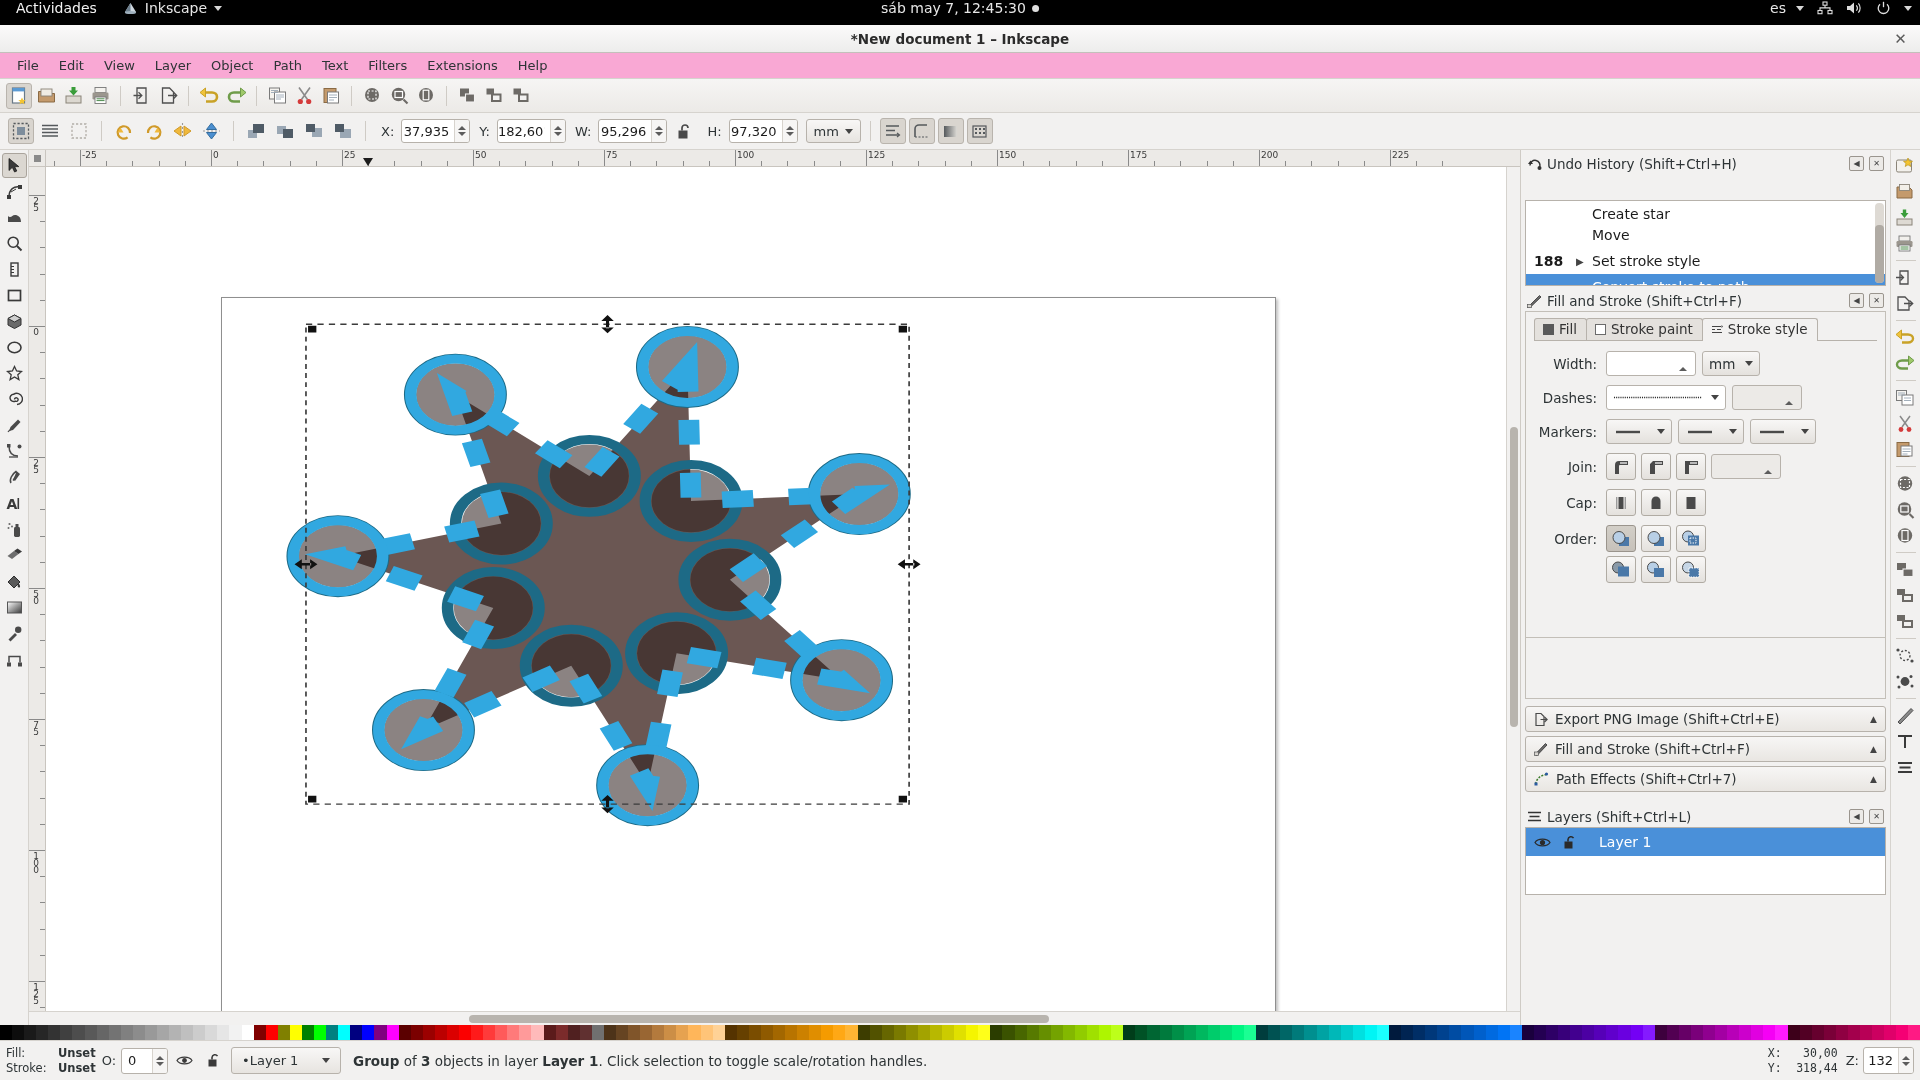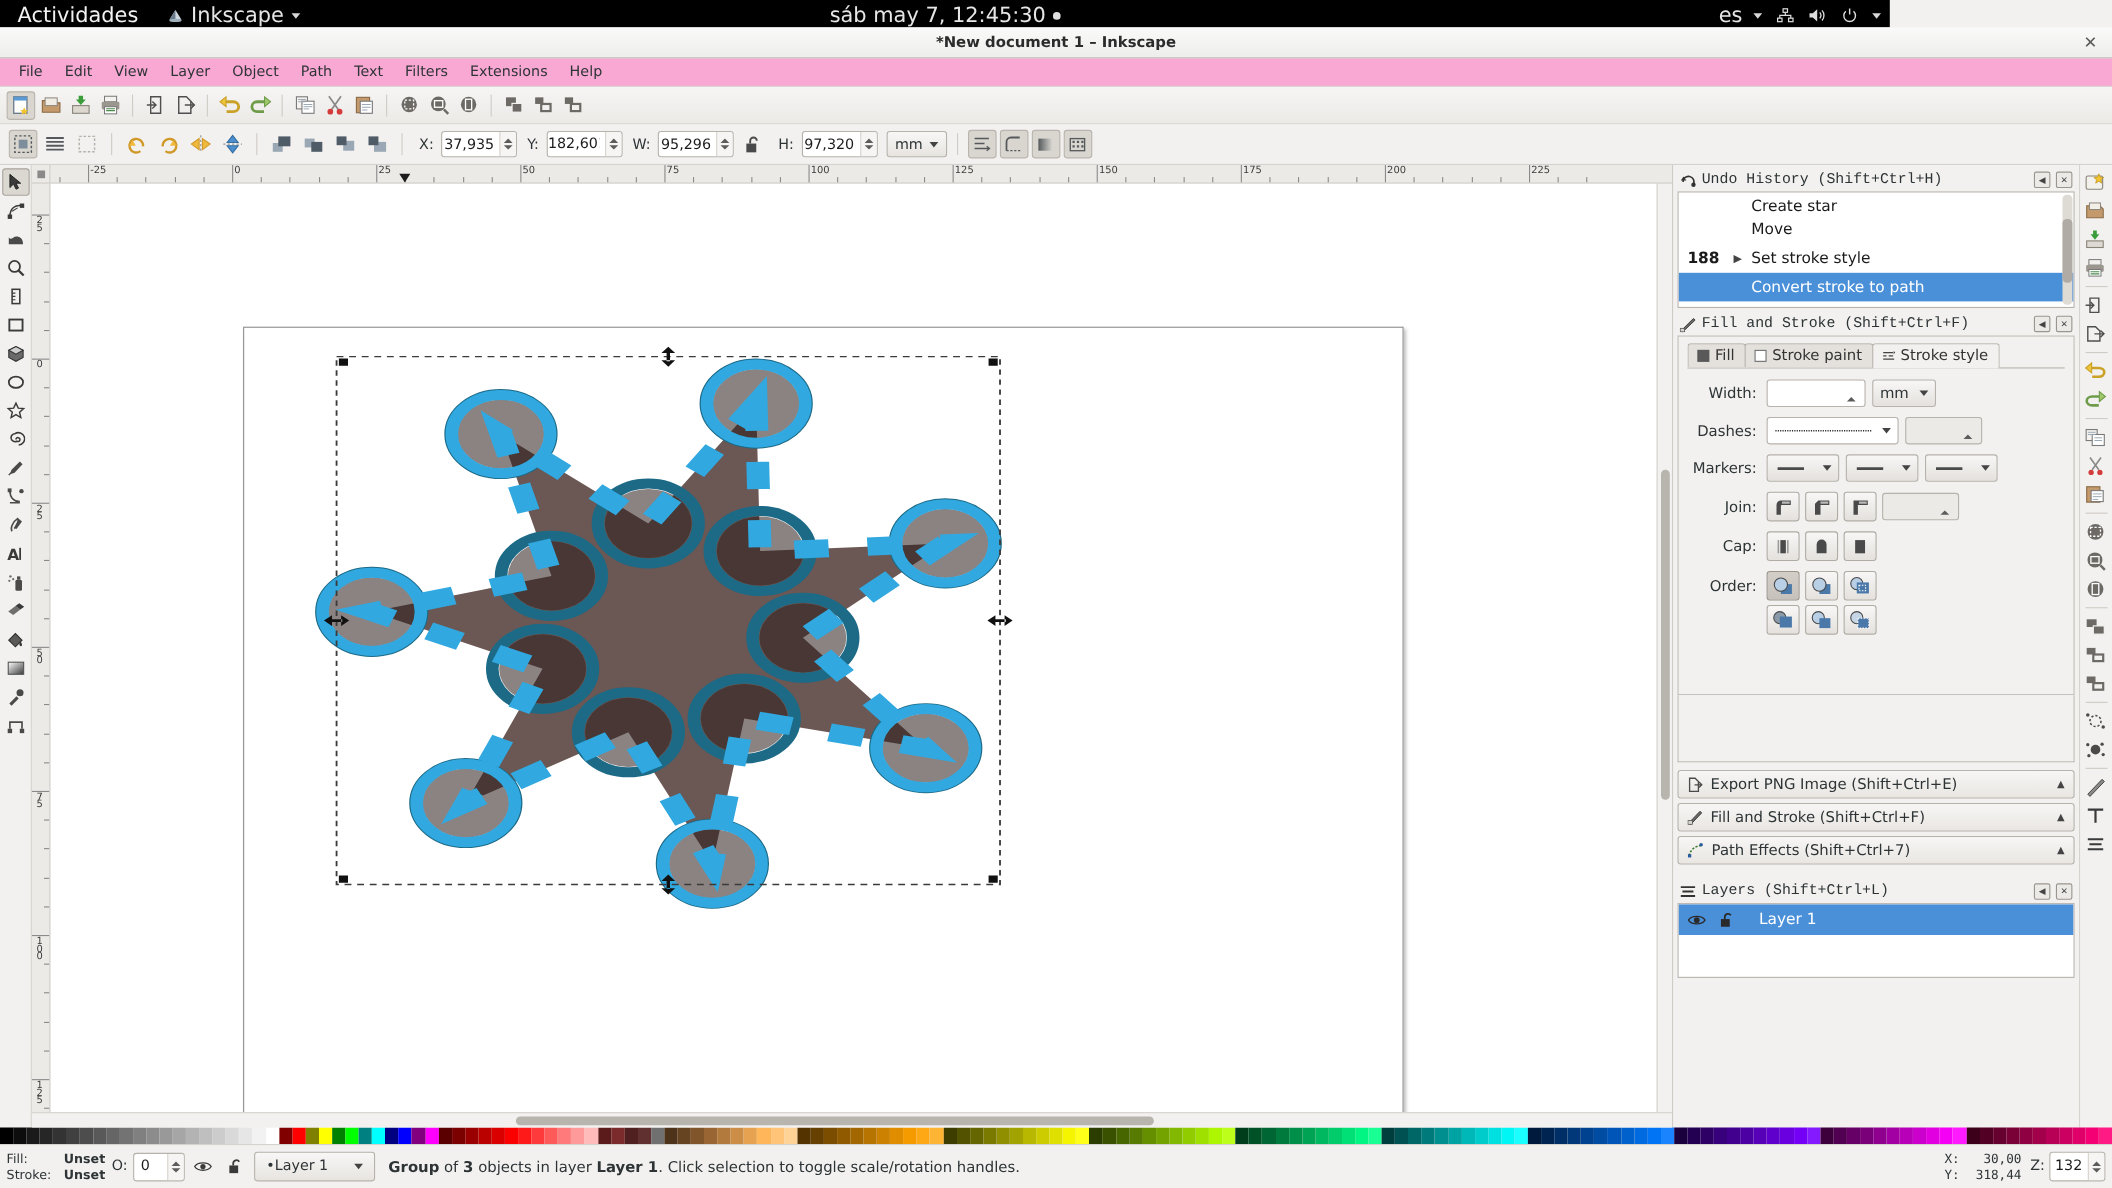--- a/index.html
+++ b/index.html
@@ -2,22 +2,22 @@
 <html><head>
 <meta charset="utf-8">
 <title>Inkscape</title>
 <style>
   * { box-sizing: border-box; margin:0; padding:0; }
   html,body { width:1920px; height:1080px; overflow:hidden;
     font-family:"DejaVu Sans","Liberation Sans",sans-serif; font-size:13px; color:#2e3436; }
   body { background:#f2f1f0; }
 
   
-  #gnome-bar { position:absolute; left:0; top:0; width:1718px; height:25px;
-    background:#000; color:#e6e6e6; font-size:19px; display:flex; align-items:flex-end; }
+  #gnome-bar { position:absolute; left:0; top:0; width:1920px; height:25px;
+    background:#000; color:#e6e6e6; font-size:14px; display:flex; align-items:flex-start; }
   #gnome-bar .acts { padding:0 14px 0 16px; font-weight:400; color:#f2f2f2;}
   #gnome-bar .appname { display:flex; align-items:center; gap:7px; margin-left:12px;}
   #gnome-bar .clock { position:absolute; left:50%; transform:translateX(-50%);
      display:flex; align-items:center; gap:6px; font-weight:400; }
   #gnome-bar .clock .dot { width:7px;height:7px;border-radius:50%;background:#e0e0e0;display:inline-block;}
   #gnome-bar .right { position:absolute; right:8px; display:flex; align-items:center; gap:13px; }
   .caret { width:0;height:0;border-left:4.5px solid transparent;border-right:4.5px solid transparent;
      border-top:5px solid #d8d8d8; display:inline-block;}
 
   
@@ -90,21 +90,21 @@
   
   #hscroll { height:14px; background:#f2f1f0; border-top:1px solid #d6d3ce; position:relative;}
   #hscroll .thumb{ position:absolute; top:3px; height:8px; background:#b8b4ae; border-radius:4px;}
   #vscroll { width:14px; background:#f2f1f0; border-left:1px solid #d6d3ce; position:relative;}
   #vscroll .thumb{ position:absolute; left:3px; width:8px; background:#b8b4ae; border-radius:4px;}
 
   
   #dock { width:370px; background:#f2f1f0; border-left:1px solid #cfcbc5;
      display:flex; flex-direction:column; padding:3px 4px 0 4px; gap:0px; overflow:hidden;}
   .panel-head { display:flex; align-items:center; gap:5px; height:21px; font-size:13.5px; padding:0 2px;}
-  .panel-head .ttl { flex:1;font-family:Liberation Mono, monospace; }
+  .panel-head .ttl { flex:1; }
   .hb { width:15px;height:15px;border:1px solid #9a958e;border-radius:2px;background:#eceae7;
       display:flex;align-items:center;justify-content:center;font-size:8px;color:#444;cursor:pointer;}
 
   .listbox { border:1px solid #b7b2ab; background:#fff; position:relative; overflow:hidden;}
   .lrow { height:26px; display:flex; align-items:center; font-size:14px; padding-left:8px; color:#1b1b1b;}
   .lrow.sel { background:#4a90d9; color:#fff; }
   .lnum { font-weight:bold; width:42px; padding-right:6px;}
   .larrow { width:16px; color:#444; font-size:10px;}
   .lsb { position:absolute; right:1px; width:9px; background:#dedad4; border-radius:4px;}
   .lsb .tb { position:absolute; left:0; width:9px; background:#b0aba4; border-radius:4px;}
@@ -826,21 +826,21 @@
       <div class="panel-head">
         <svg width="15" height="14" viewBox="0 0 15 14">
           <path d="M3 8.5a5 5 0 119.5 2" fill="none" stroke="#333" stroke-width="1.5"></path>
           <polygon points="1,7 6,7 3.5,3.5" fill="#333"></polygon>
             <circle cx="12.5" cy="11" r="2" fill="#333"></circle>
         </svg>
         <span class="ttl">Undo History (Shift+Ctrl+H)</span>
         <span class="hb">◀</span>
         <span class="hb">✕</span>
       </div>
-      <div class="listbox" style="height:106px;">
+      <div class="listbox" style="height:86px;margin-top:26px;">
         <div class="lrow" style="height:21px;align-items:flex-end;">
           <span class="lnum"></span>
           <span class="larrow"></span>
           <span>Create star</span>
         </div>
         <div class="lrow">
           <span class="lnum"></span>
           <span class="larrow"></span>
           <span>Move</span>
         </div>

